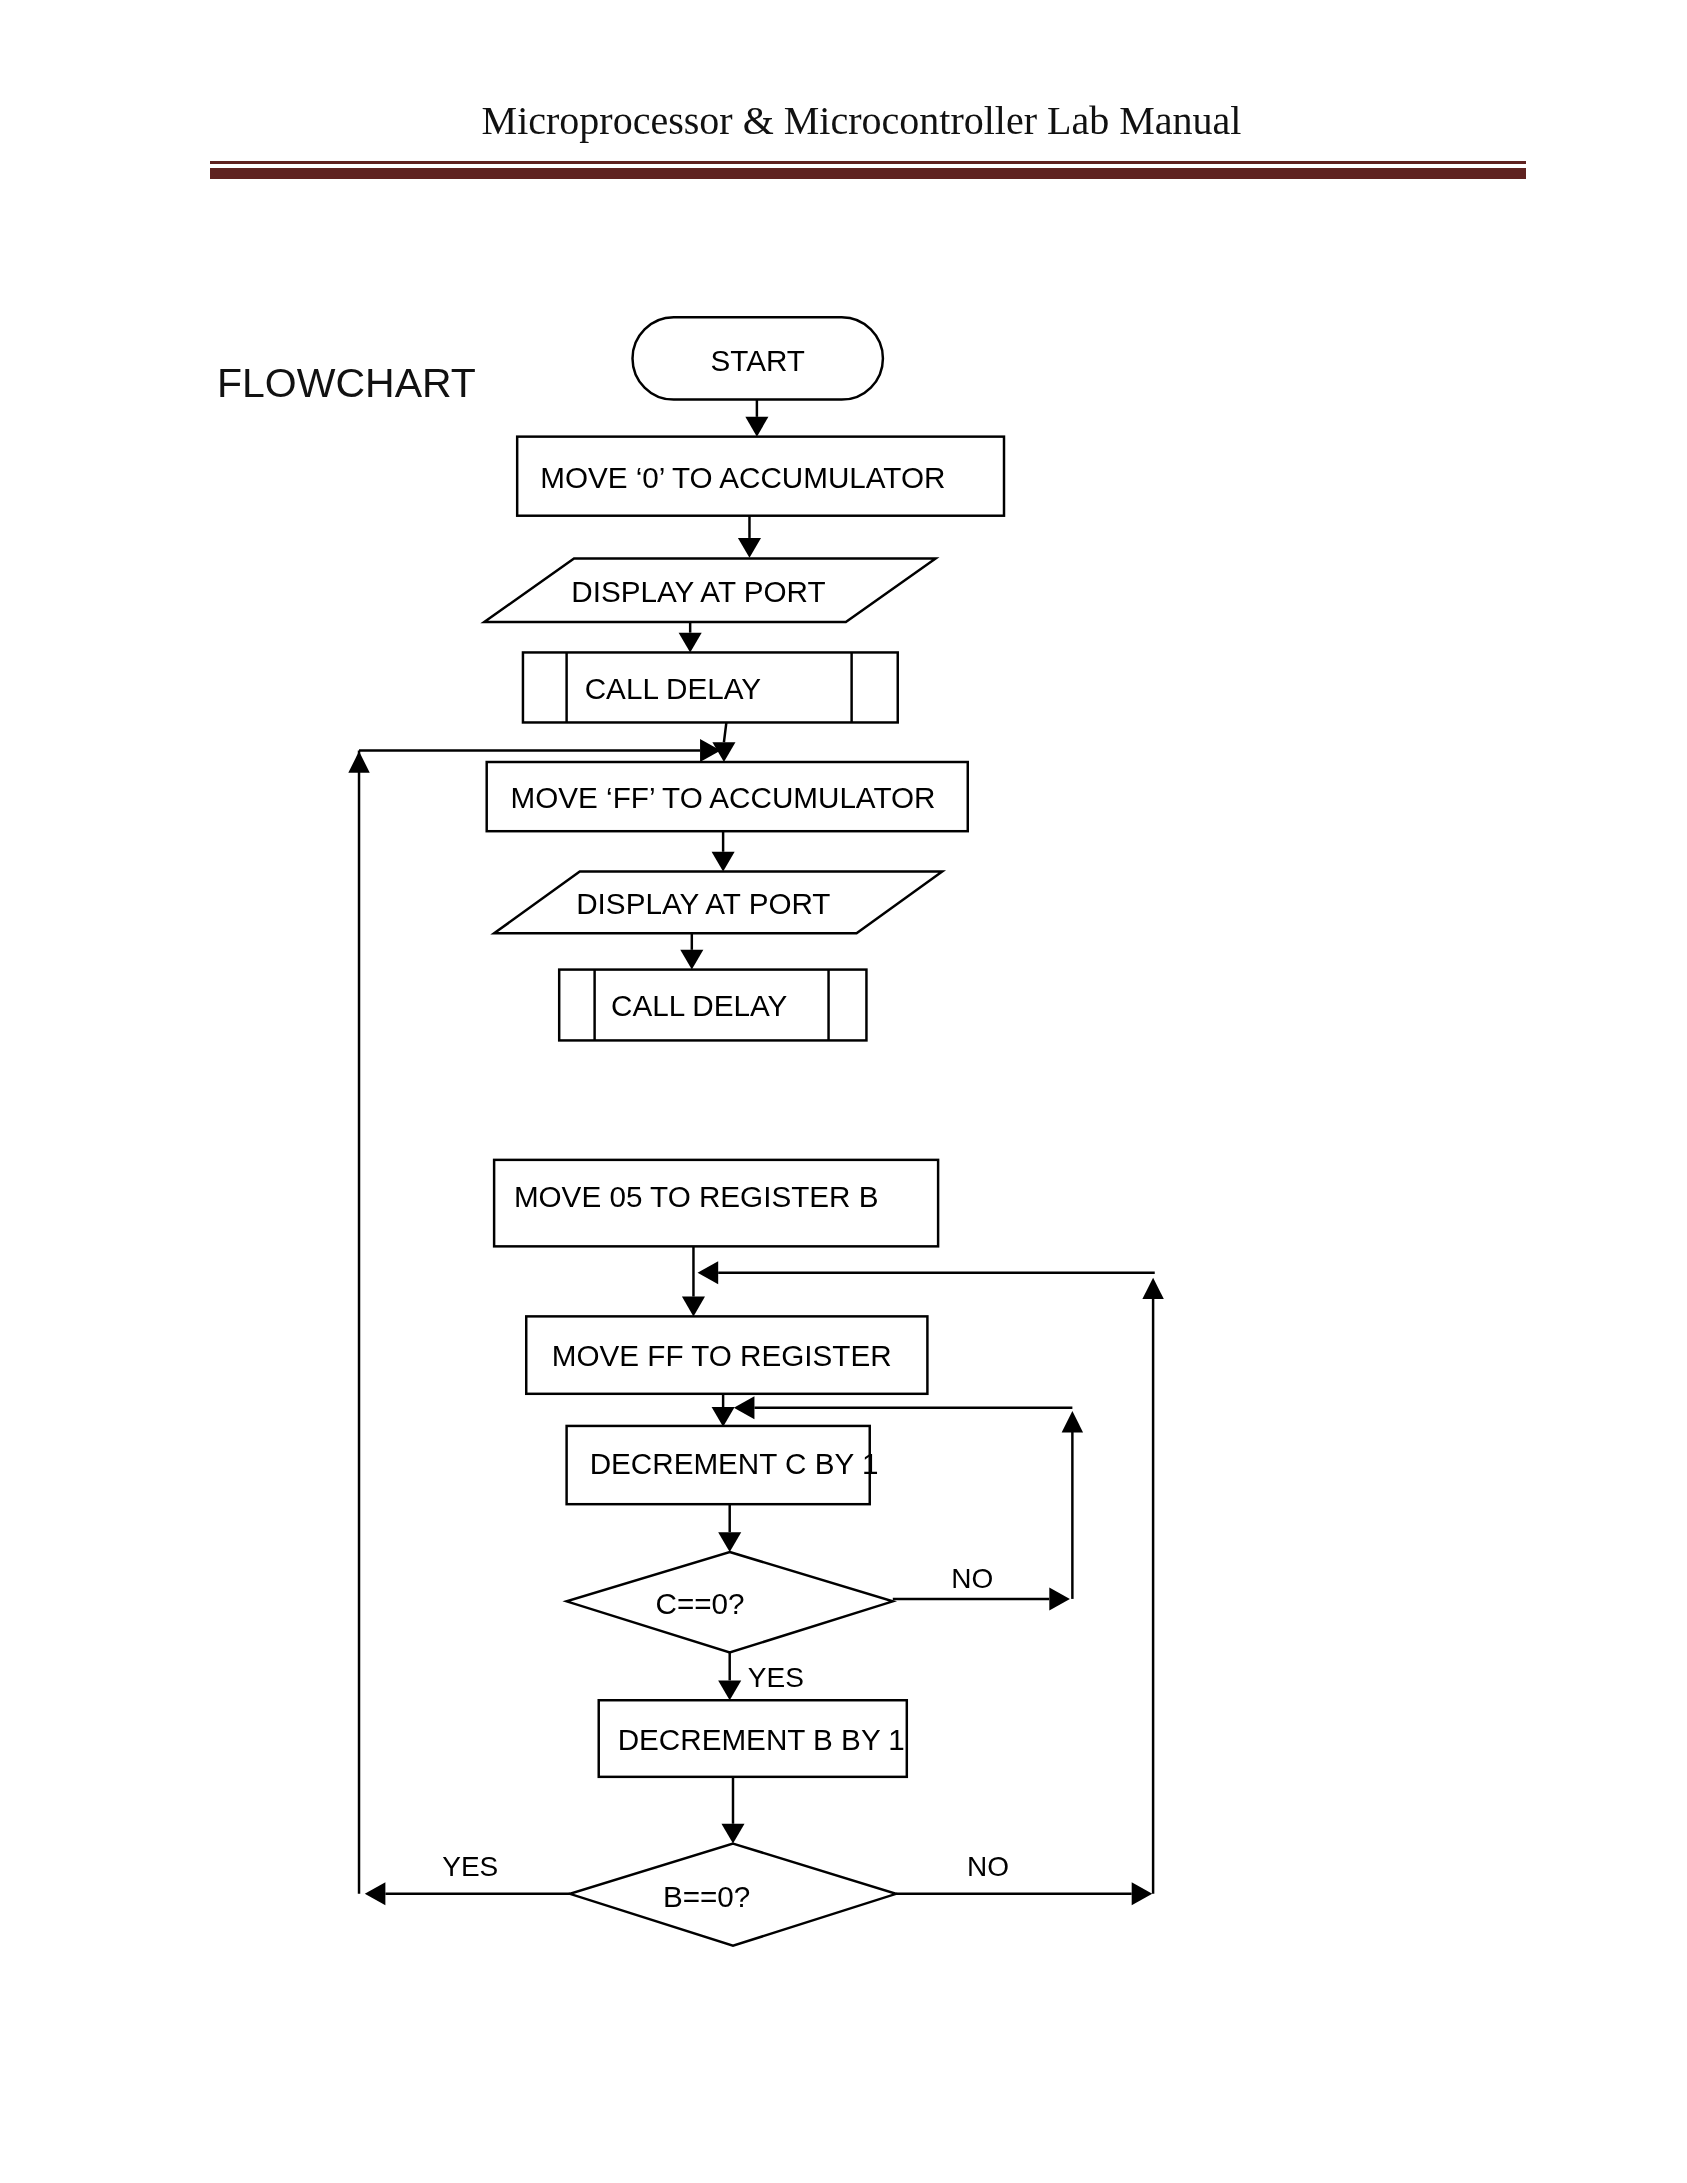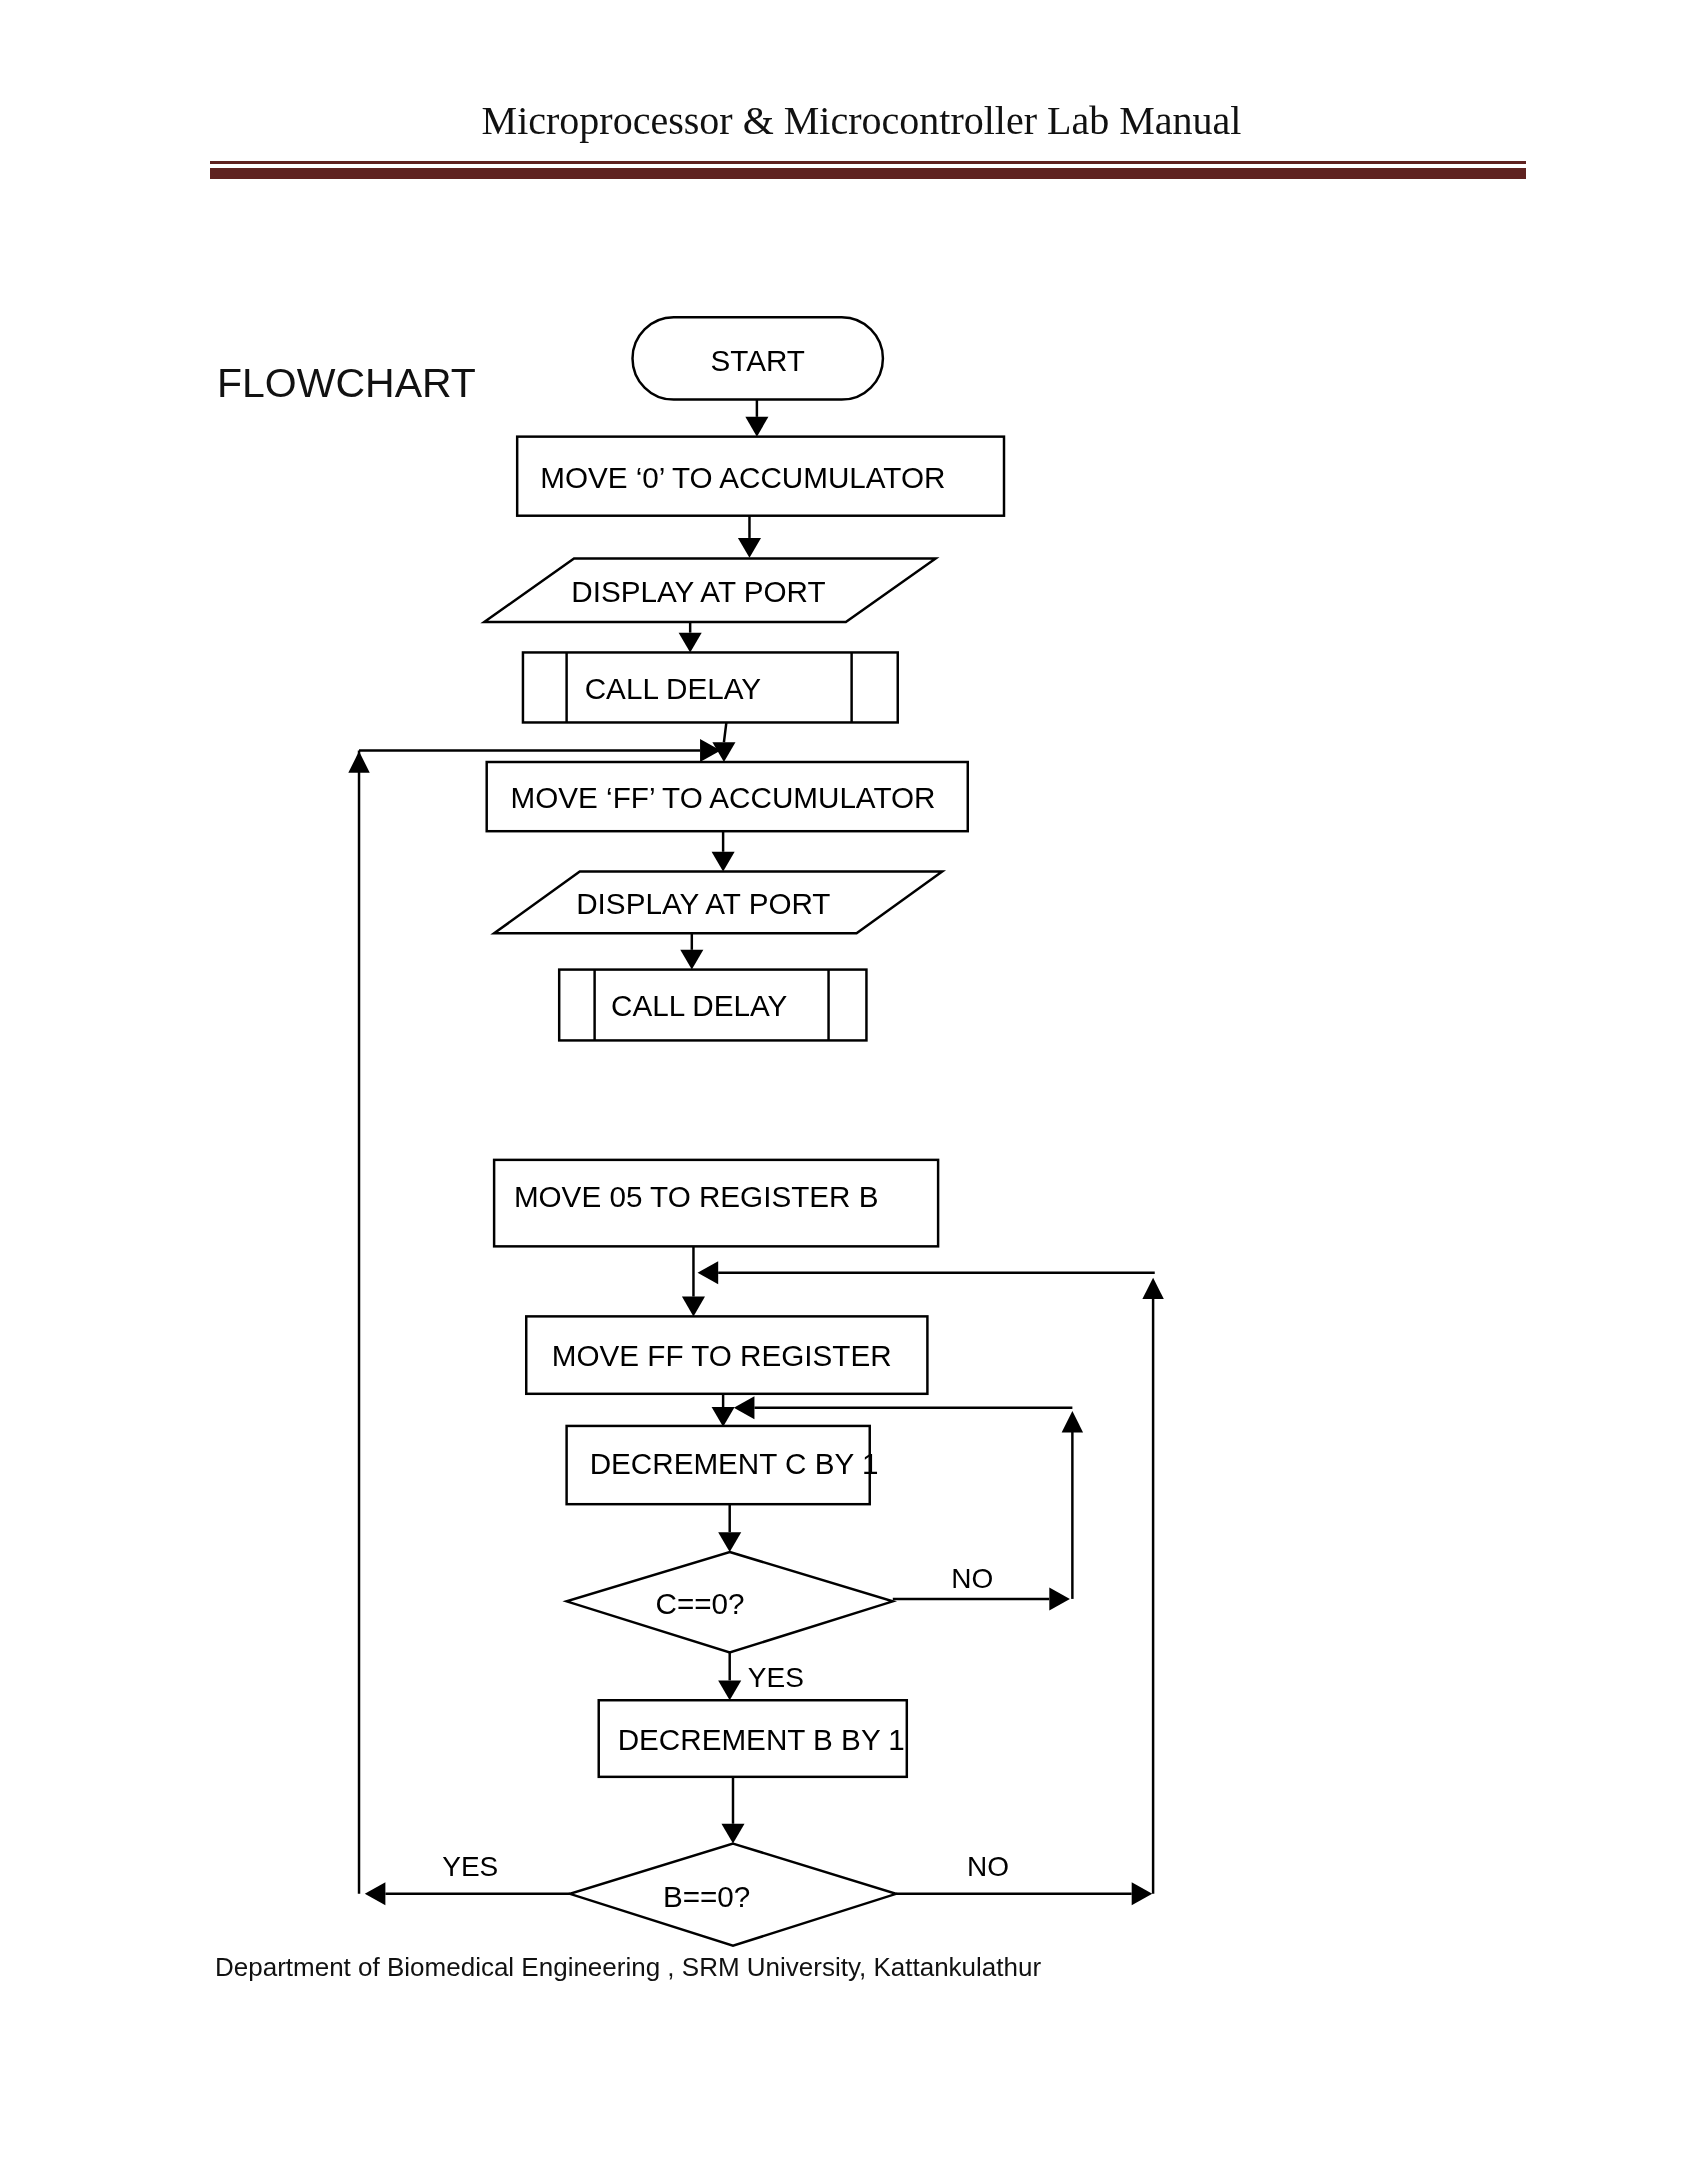--- a/index.html
+++ b/index.html
@@ -257,16 +257,15 @@
       <polygon class="shape" points="868,2238 1066,2299 868,2362 670,2299"></polygon>
       <text x="836" y="2302" text-anchor="middle" dominant-baseline="central">B==0?</text>
     </g>
 
     <text class="edge-label" x="1133" y="1916" text-anchor="start" dominant-baseline="central">NO</text>
     <text class="edge-label" x="886" y="2037" text-anchor="start" dominant-baseline="central">YES</text>
     <text class="edge-label" x="515" y="2266" text-anchor="start" dominant-baseline="central">YES</text>
     <text class="edge-label" x="1152" y="2266" text-anchor="start" dominant-baseline="central">NO</text>
   </svg>
 
-  <div class="footer-text">Department of Biomedical Engineering , SRM University, Kattankulathur</div>
 
 </div>
 
 
 </body></html>

